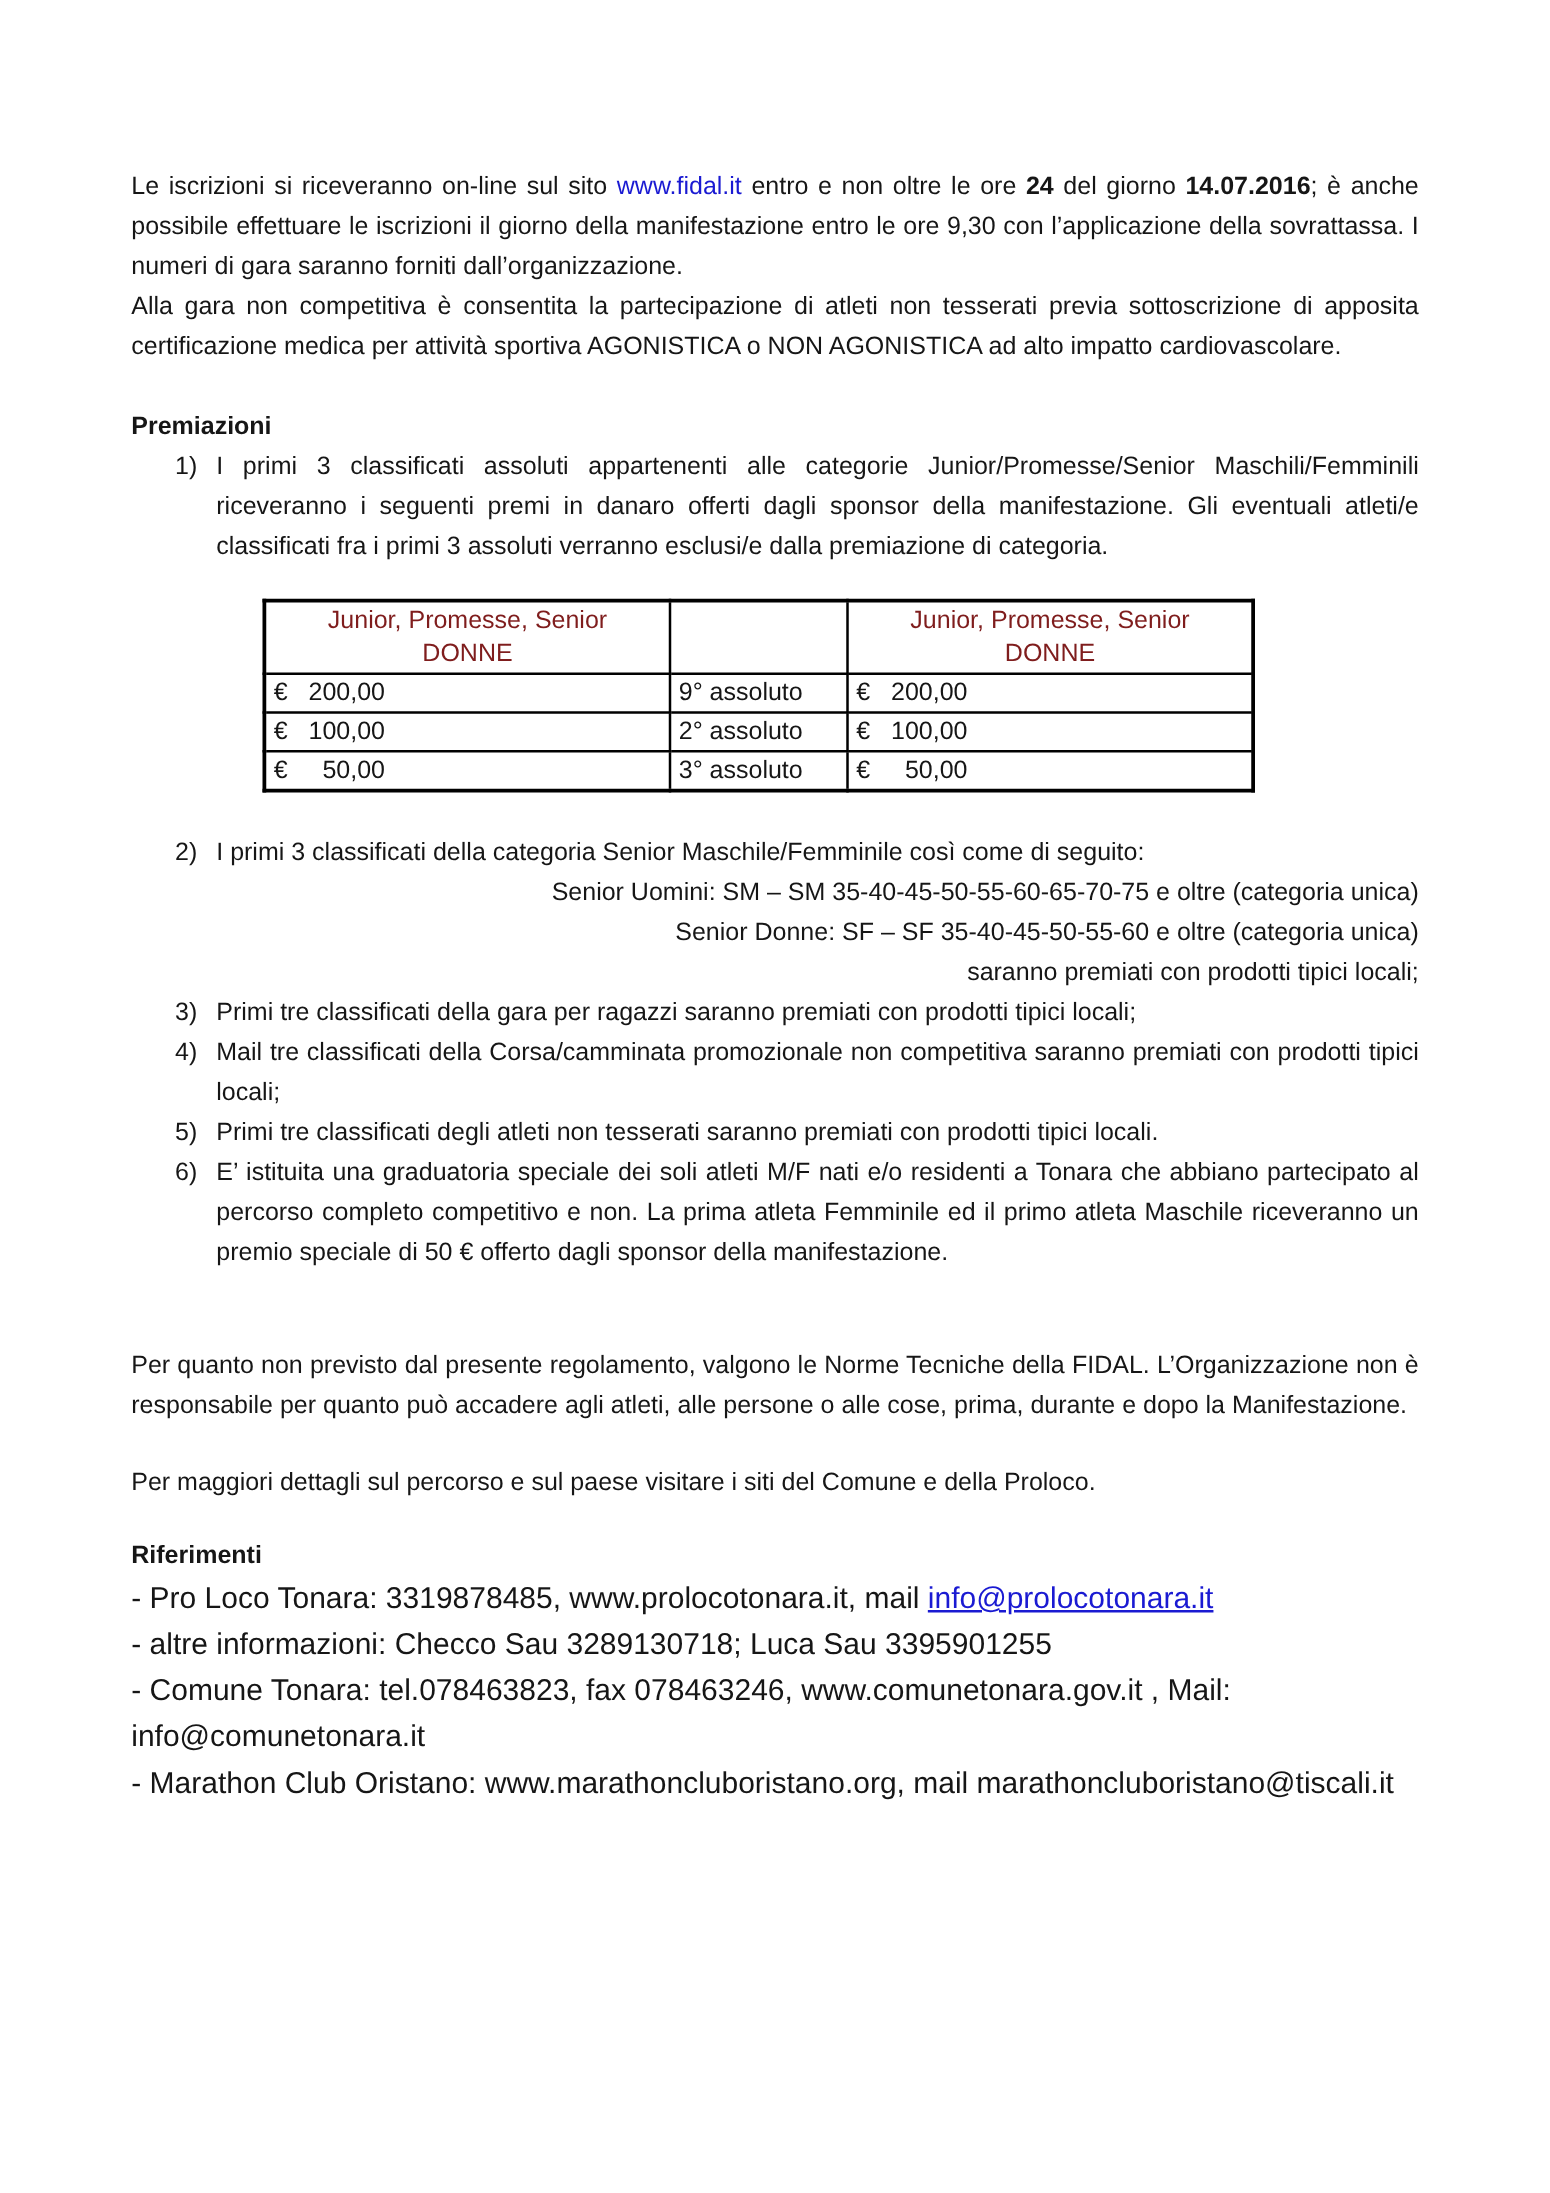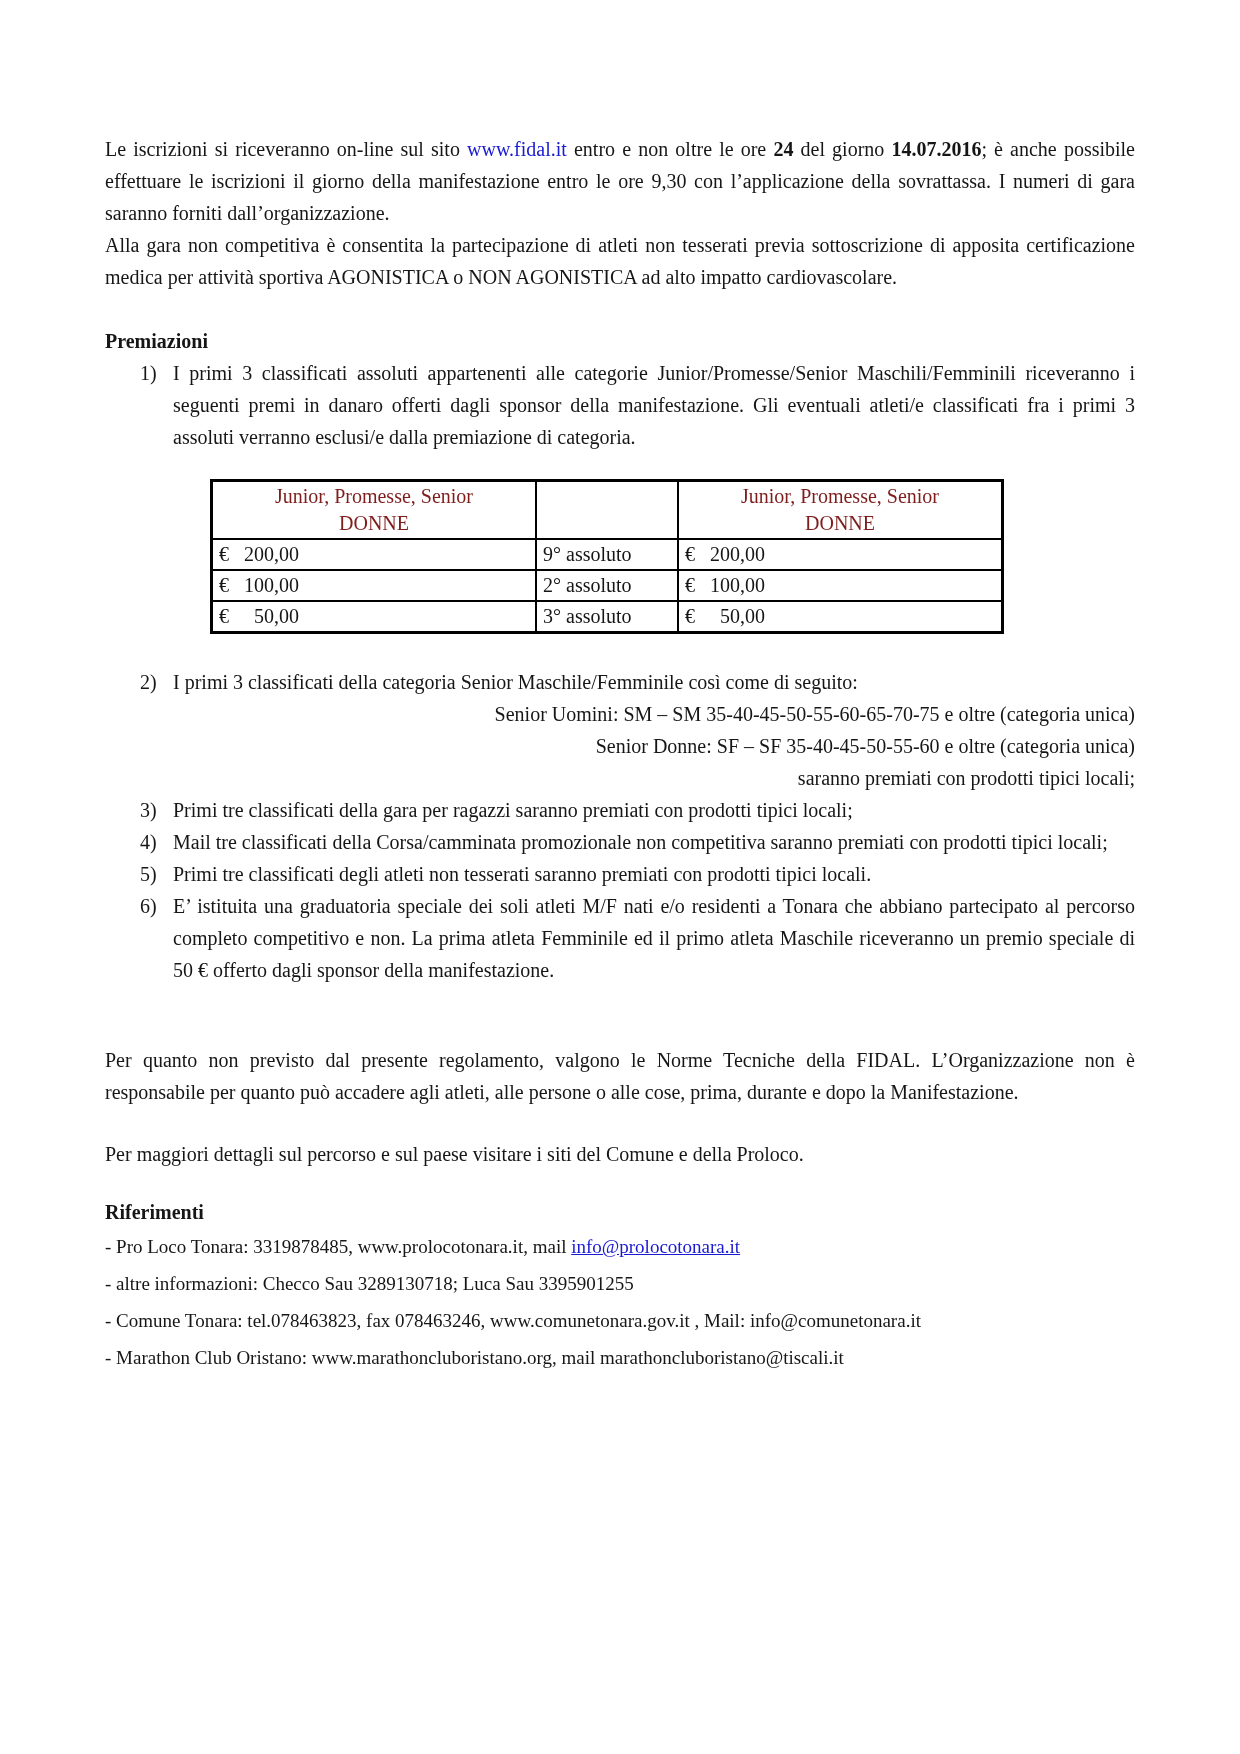--- a/index.html
+++ b/index.html
@@ -3,21 +3,21 @@
 <meta charset="utf-8">
 <style>
   html, body { margin: 0; padding: 0; background: #ffffff; }
   .page {
     position: relative;
     width: 1240px;
     height: 1754px;
     background: #ffffff;
     box-sizing: border-box;
     padding: 133px 105px 0 105px;
-    font-family: Liberation Serif, serif;
+    font-family: Liberation Sans, sans-serif;
     font-size: 20px;
     line-height: 32px;
     color: #161616;
     overflow: hidden;
   }
   p { margin: 0; }
   .just { text-align: justify; }
   .bold { font-weight: bold; }
   .link { color: #1a1ad2; text-decoration: none; cursor: pointer; }
   .link.u { text-decoration: underline; }
@@ -50,21 +50,21 @@
     padding-bottom: 5px;
   }
   td.money { text-align: left; }
   td.pos { text-align: left; padding-left: 10px; }
   .col-wide { width: 310px; }
   .col-narrow { width: 128px; }
   .after-table { margin-top: 32px; }
   .closing-1 { margin-top: 58px; }
   .closing-2 { margin-top: 30px; }
   .refs-heading { font-weight: bold; margin-top: 26px; }
-  .refs { font-size: 19px; line-height: 37px; }
+  .refs { font-size: 24px; line-height: 37px; }
 </style>
 </head>
 <body>
 
 <div class="page">
 
   <div class="intro-block">
     <p class="just"><span>Le iscrizioni si riceveranno on-line sul sito </span><span class="link">www.fidal.it</span><span> entro e non oltre le ore </span><span class="bold">24</span><span> del  giorno </span><span class="bold">14.07.2016</span><span>; è anche possibile effettuare le iscrizioni il giorno della manifestazione entro le ore 9,30 con l’applicazione della sovrattassa. I numeri di gara saranno forniti dall’organizzazione.</span></p>
     <p class="just">Alla gara non competitiva è consentita la partecipazione di atleti non tesserati previa sottoscrizione di apposita certificazione medica per attività sportiva  AGONISTICA o NON AGONISTICA ad alto impatto cardiovascolare.</p>
   </div>

